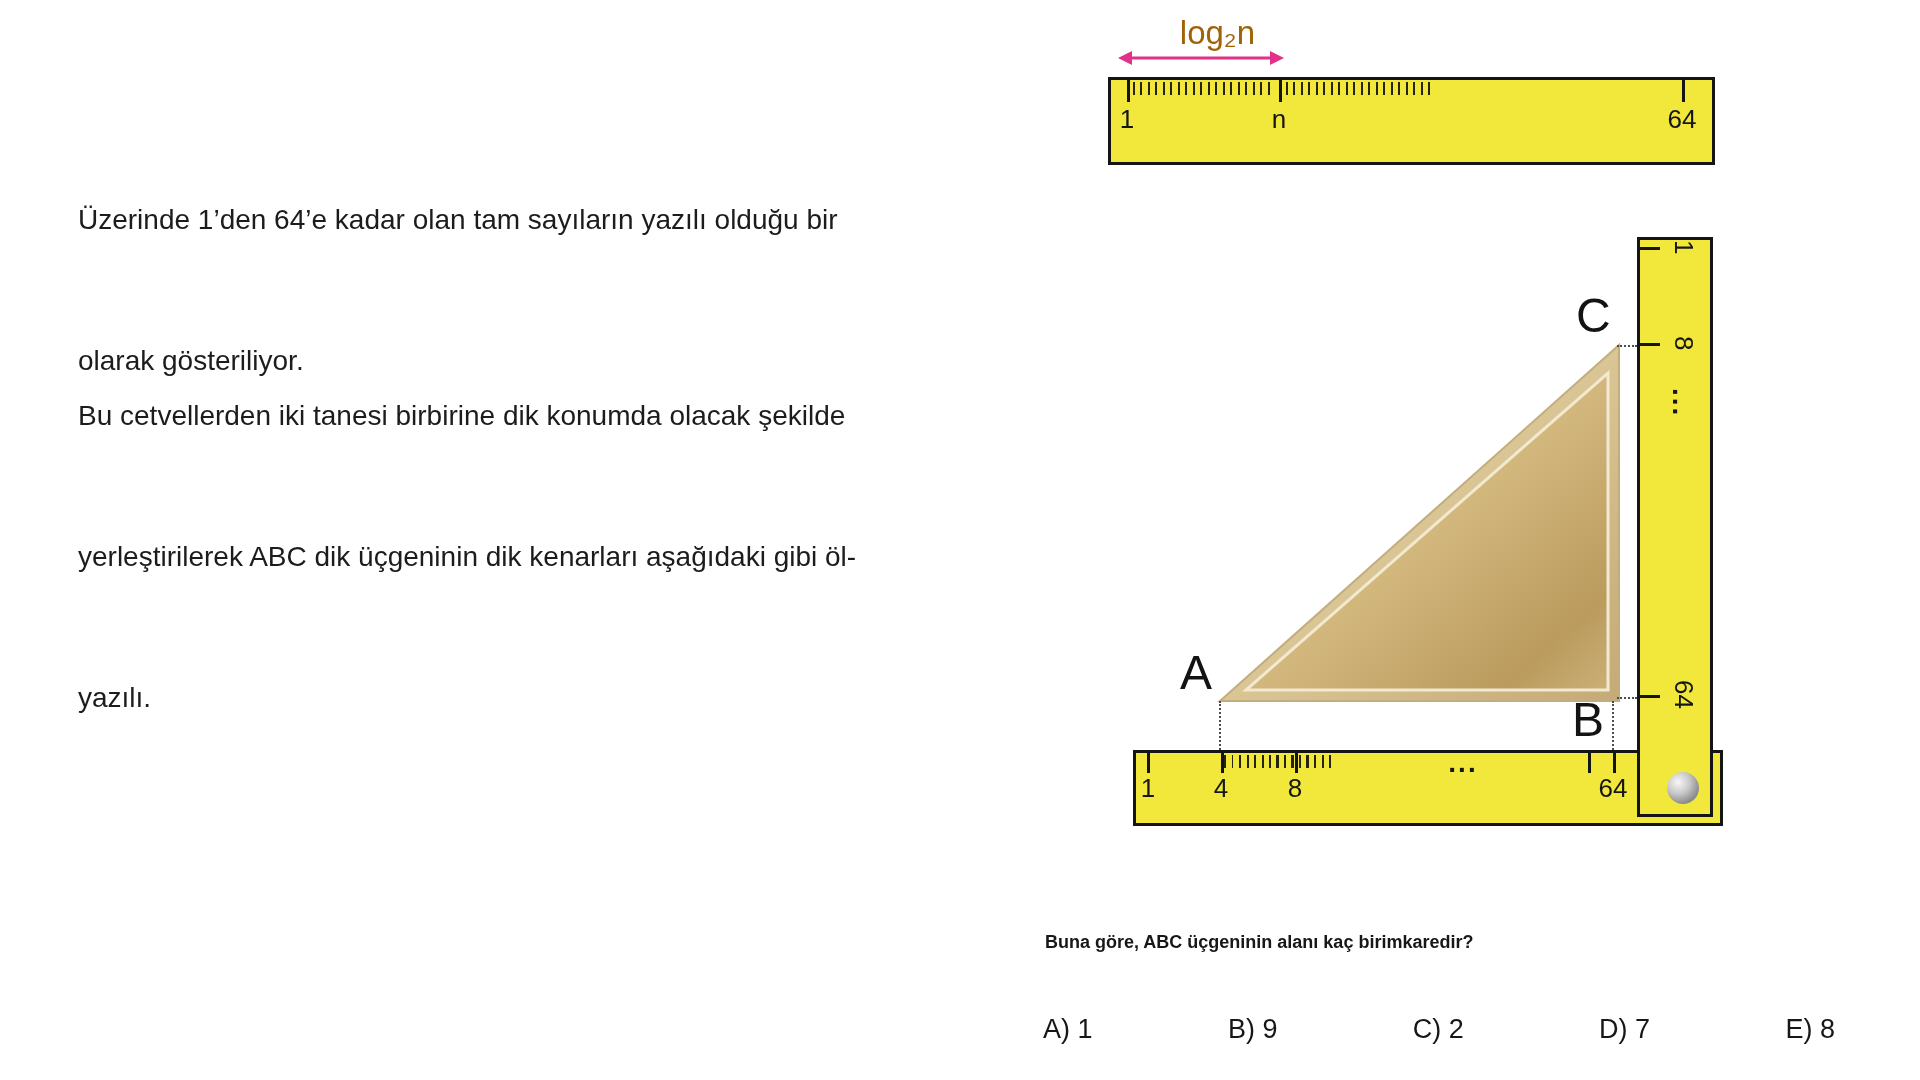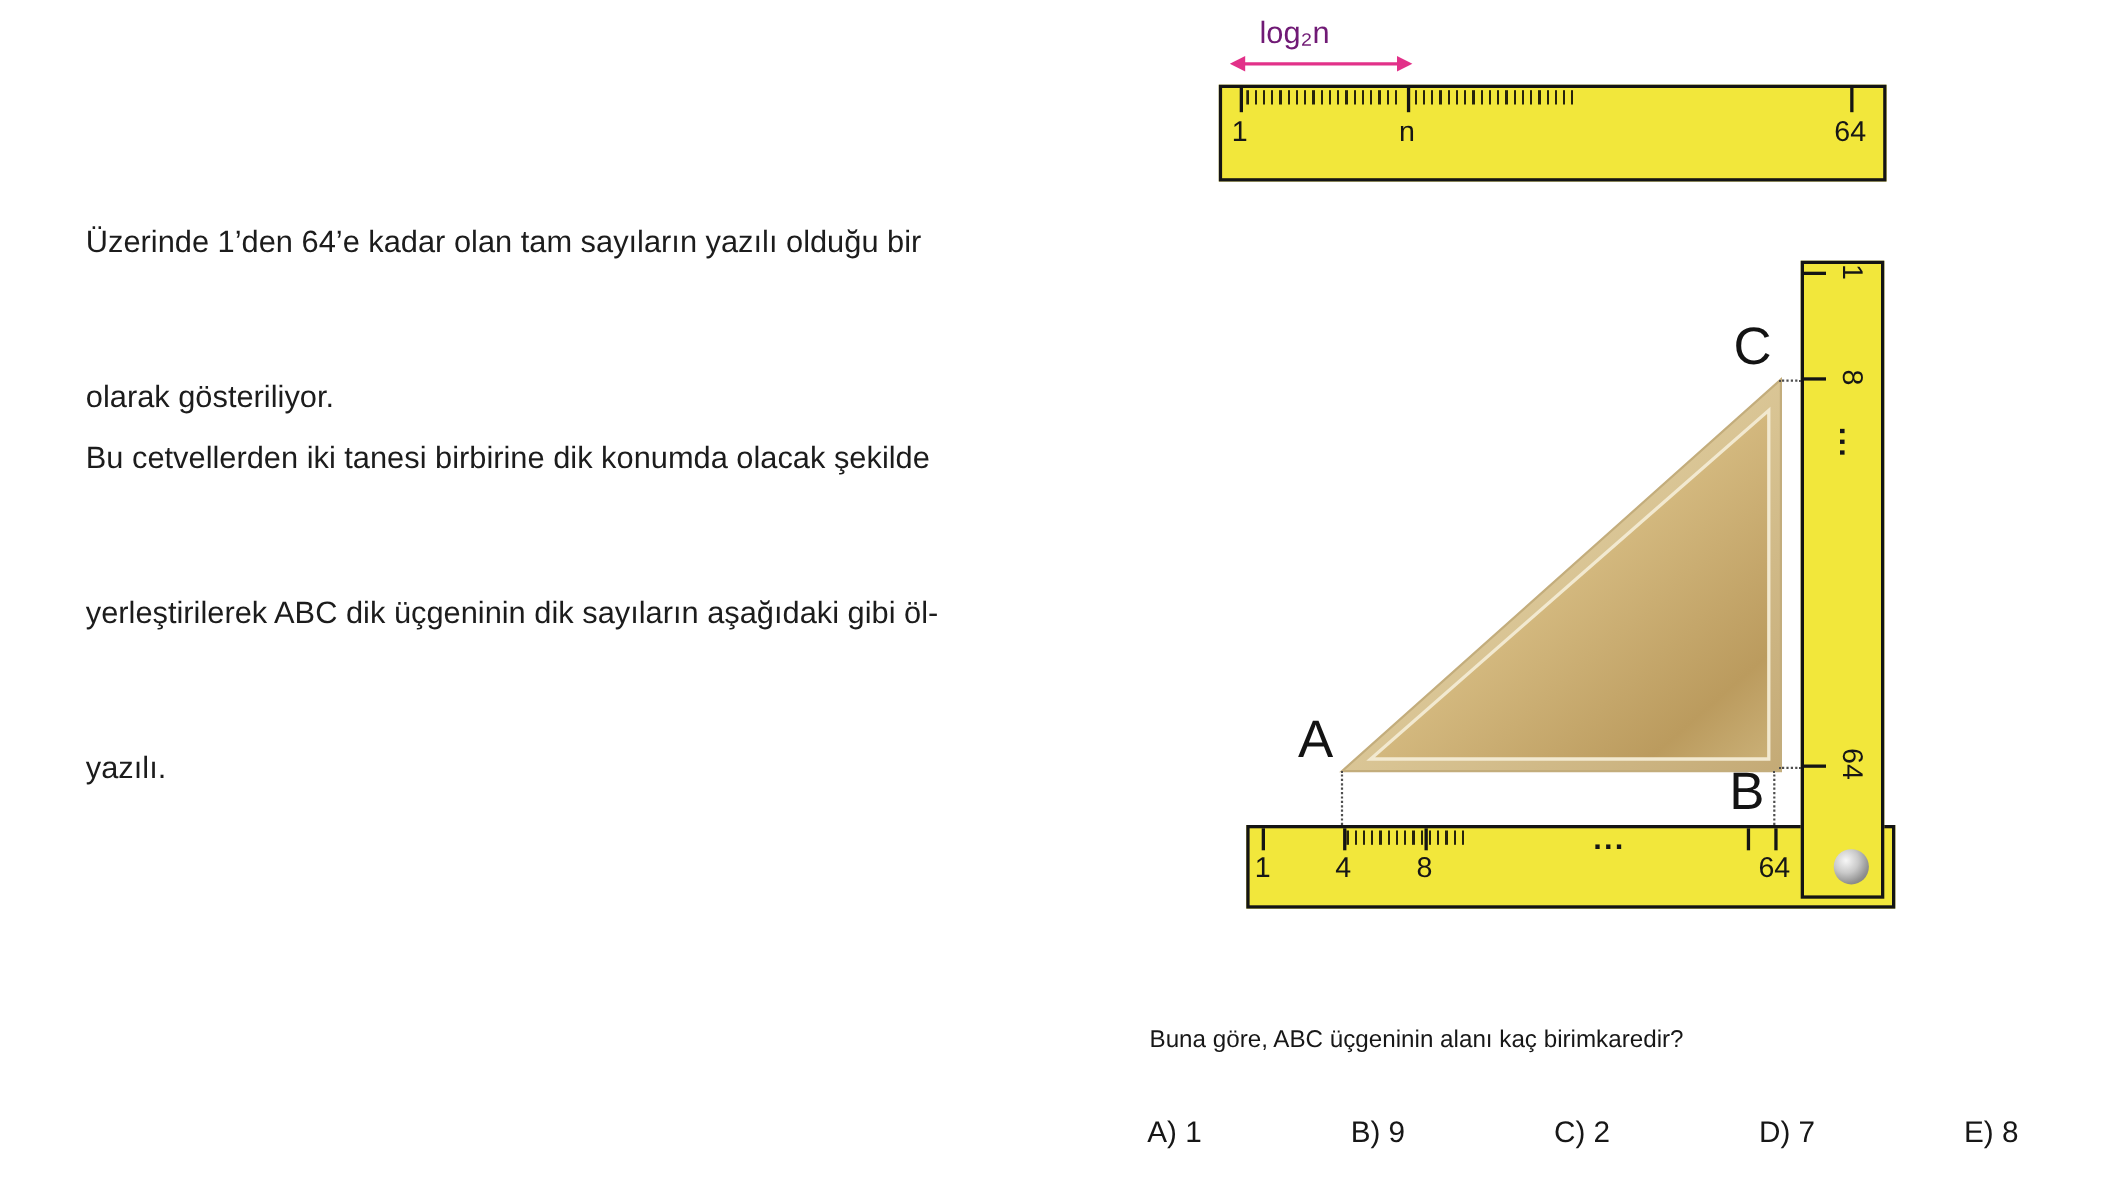--- a/index.html
+++ b/index.html
@@ -41,40 +41,40 @@
   }
 
   
   .dashv{position:absolute;width:0;border-left:2px dotted #4d4d4d;z-index:3;}
   .dashh{position:absolute;height:0;border-top:2px dotted #4d4d4d;z-index:3;}
 
   
   .vlabel{position:absolute;font-size:48px;color:#131313;z-index:4;}
 
   
-  .arrlabel{position:absolute;font-size:28px;color:#701a75;text-align:left;}
+  .arrlabel{position:absolute;font-size:33px;color:#a16207;text-align:right;}
 
   
-  .qtext{position:absolute;font-size:22px;font-weight:normal;color:#171717;}
+  .qtext{position:absolute;font-size:18px;font-weight:bold;color:#171717;}
   .opts{
     position:absolute;display:flex;justify-content:space-between;
     font-size:27px;color:#171717;
   }
 </style>
 </head>
 <body>
 
 <div class="abs ptext" style="left:78px;top:102px;width:980px;">
   <span class="line">Üzerinde 1’den 64’e kadar olan tam sayıların yazılı olduğu bir</span>
   <span class="line">olarak gösteriliyor.</span>
 </div>
 
 <div class="abs ptext" style="left:78px;top:298px;width:980px;">
   <span class="line">Bu cetvellerden iki tanesi birbirine dik konumda olacak şekilde</span>
-  <span class="line">yerleştirilerek ABC dik üçgeninin dik sayıların aşağıdaki gibi öl-</span>
+  <span class="line">yerleştirilerek ABC dik üçgeninin dik kenarları aşağıdaki gibi öl-</span>
   <span class="line">yazılı.</span>
 </div>
 
 <div class="arrlabel" style="left:1145px;top:14px;width:110px;">log₂n</div>
 
 <svg class="abs" style="left:1116px;top:47px;" width="170" height="22" viewBox="0 0 170 22">
   <line x1="12" y1="11" x2="158" y2="11" stroke="#e23189" stroke-width="3"></line>
   <polygon points="2,11 16,4 16,18" fill="#e23189"></polygon>
   <polygon points="168,11 154,4 154,18" fill="#e23189"></polygon>
 </svg>

